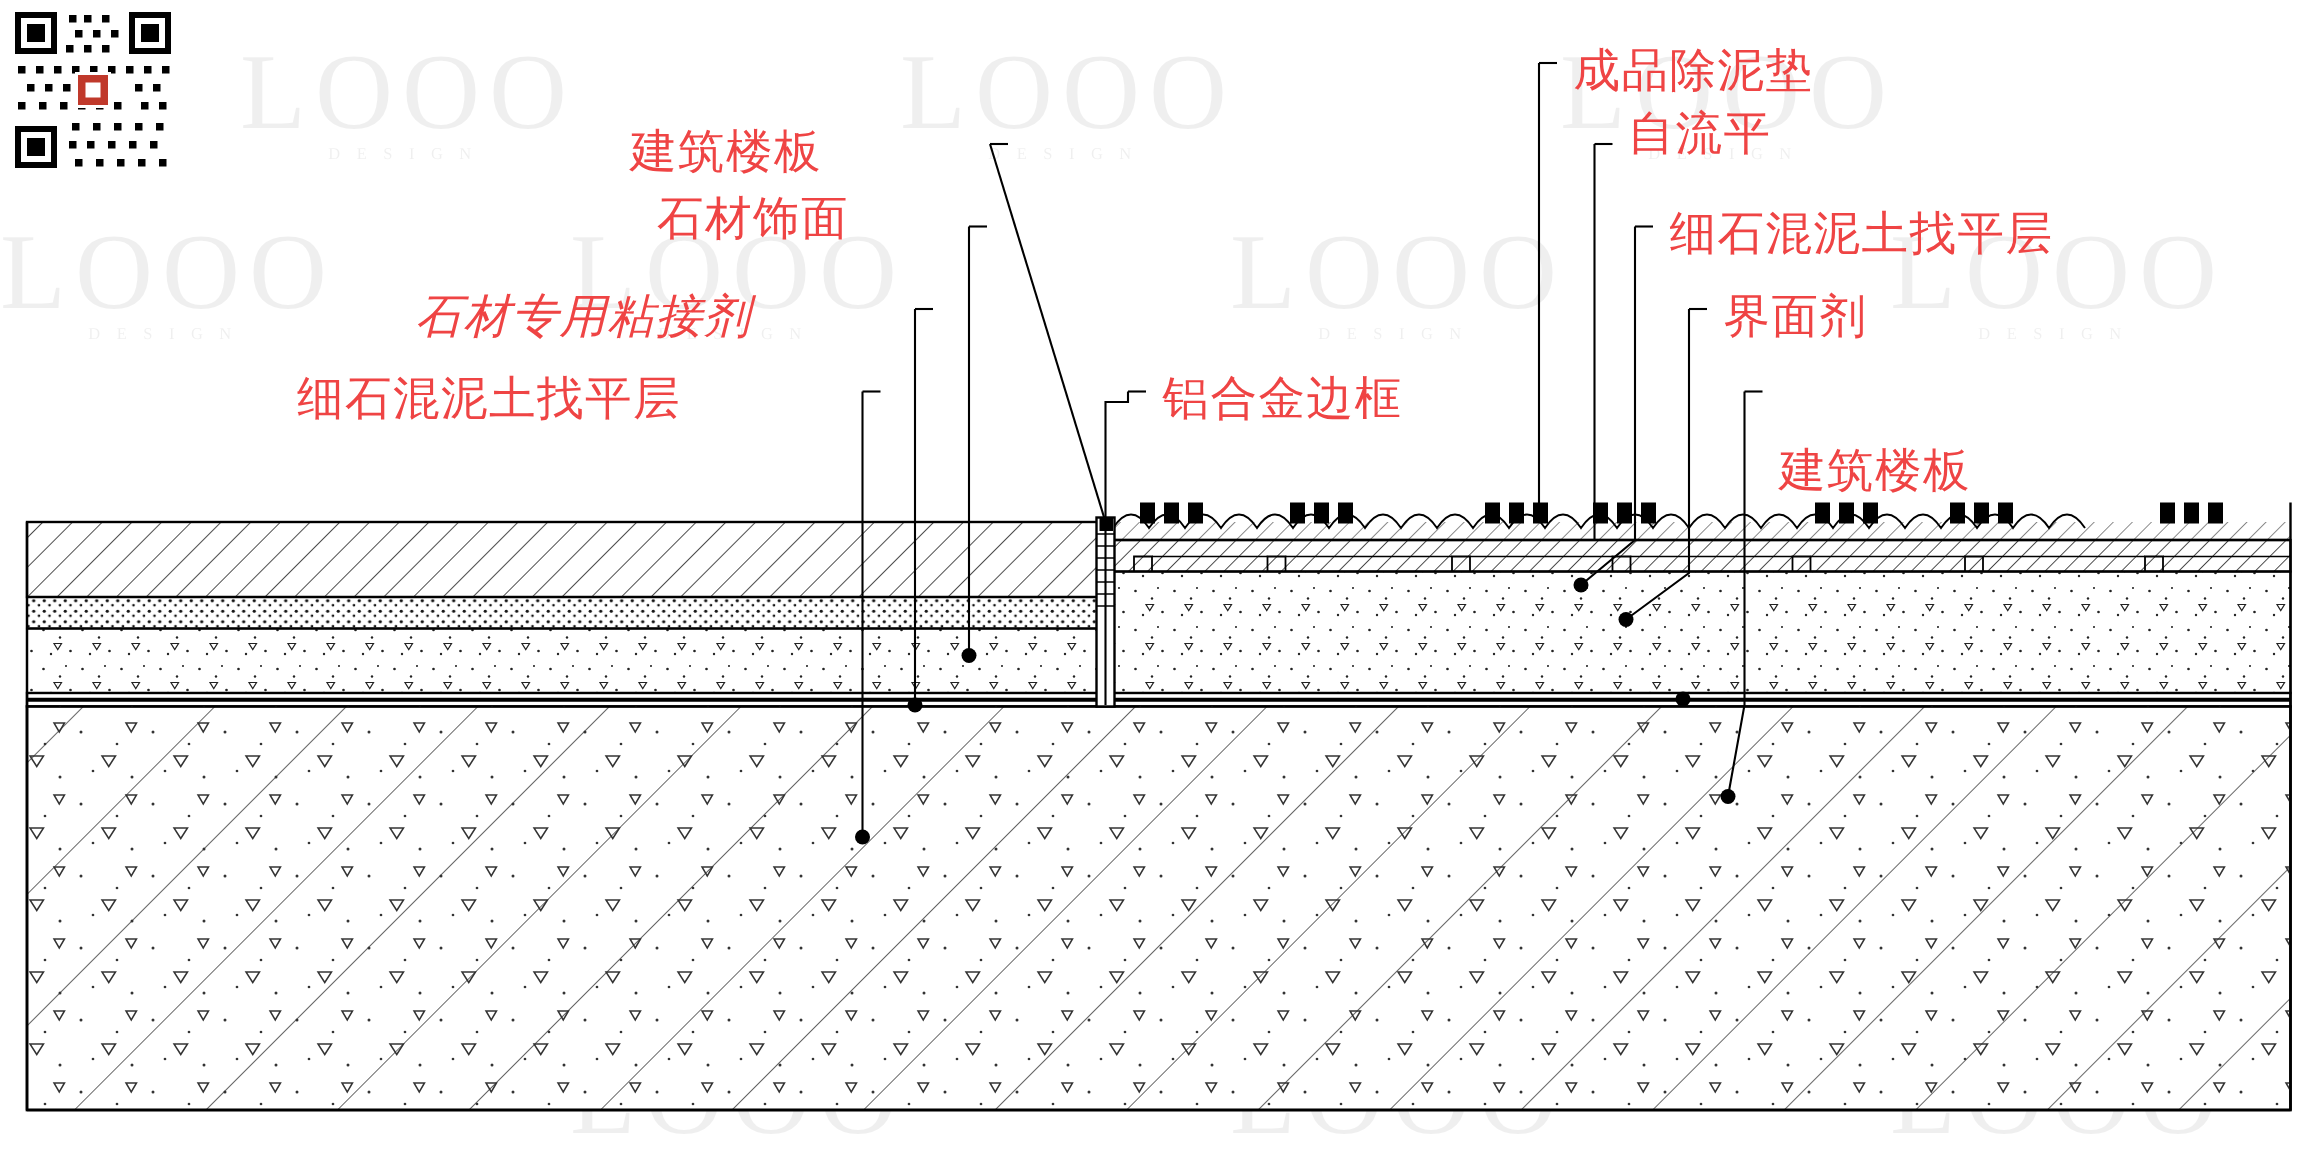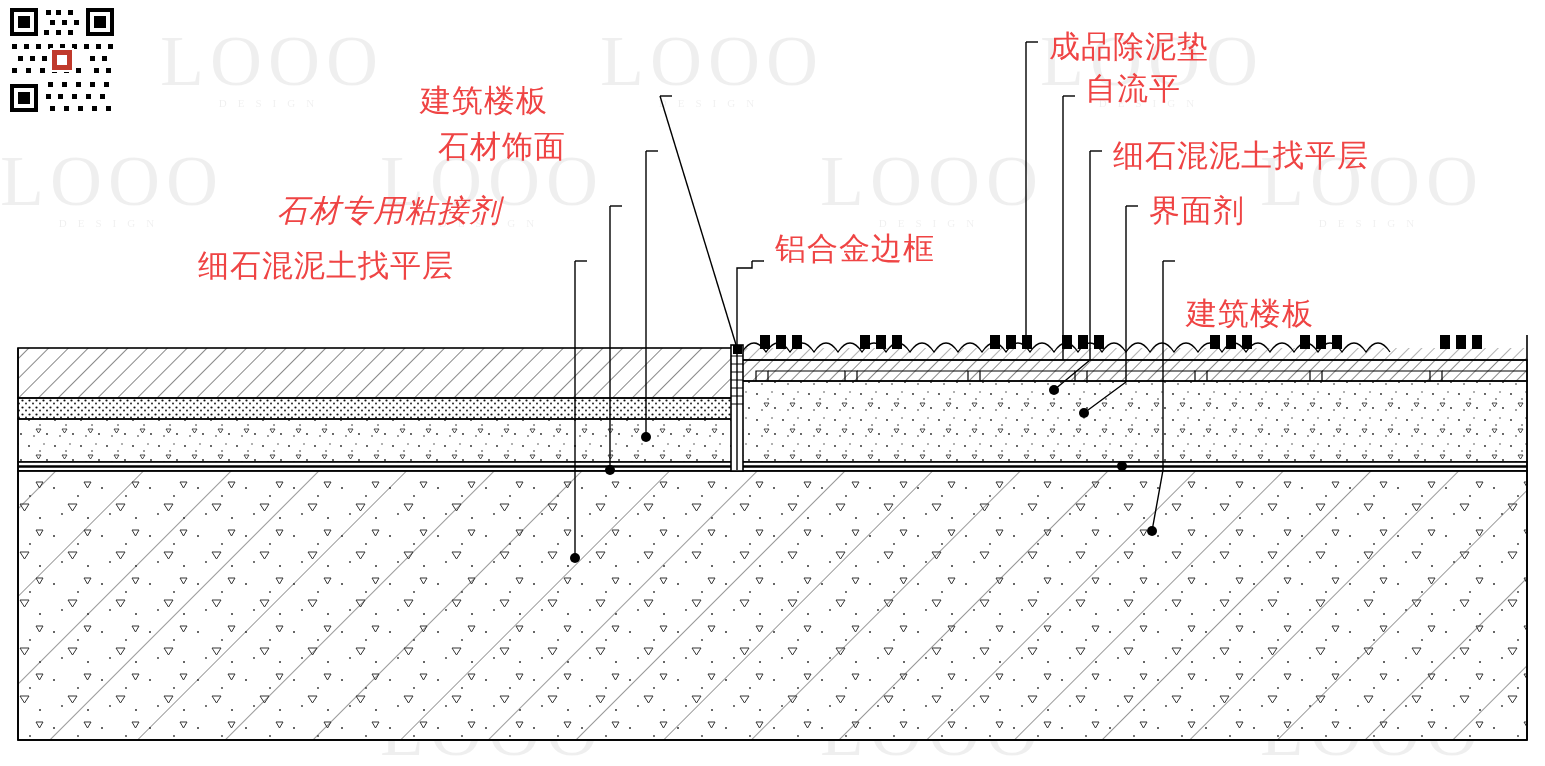--- a/index.html
+++ b/index.html
@@ -324,21 +324,21 @@
       <rect x="46" y="46" width="20" height="20" fill="#c0392b"></rect>
       <rect x="51" y="51" width="10" height="10" fill="#ffffff"></rect>
     </svg>
   </div>
 
   <div id="labels">
       <div class="label right" style="left: 420px; top: 84px;">建筑楼板</div>
       <div class="label right" style="left: 438px; top: 132px; font-family: Liberation Mono, monospace;">石材饰面</div>
       <div class="label right" style="left: 277px; top: 194px; font-style: italic;">石材专用粘接剂</div>
       <div class="label right" style="left: 198px; top: 249px;">细石混泥土找平层</div>
-      <div class="label" style="left: 775px; top: 232px;">铝合金边框</div>
+      <div class="label" style="left: 775px; top: 249px;">铝合金边框</div>
       <div class="label" style="left: 1049px; top: 30px;">成品除泥垫</div>
       <div class="label" style="left: 1085px; top: 72px;">自流平</div>
       <div class="label" style="left: 1113px; top: 139px;">细石混泥土找平层</div>
       <div class="label" style="left: 1149px; top: 194px; text-align: right;">界面剂</div>
       <div class="label" style="left: 1186px; top: 249px; margin-top: 48px;">建筑楼板</div>
     </div>
 
 </div>
 
 </body></html>

